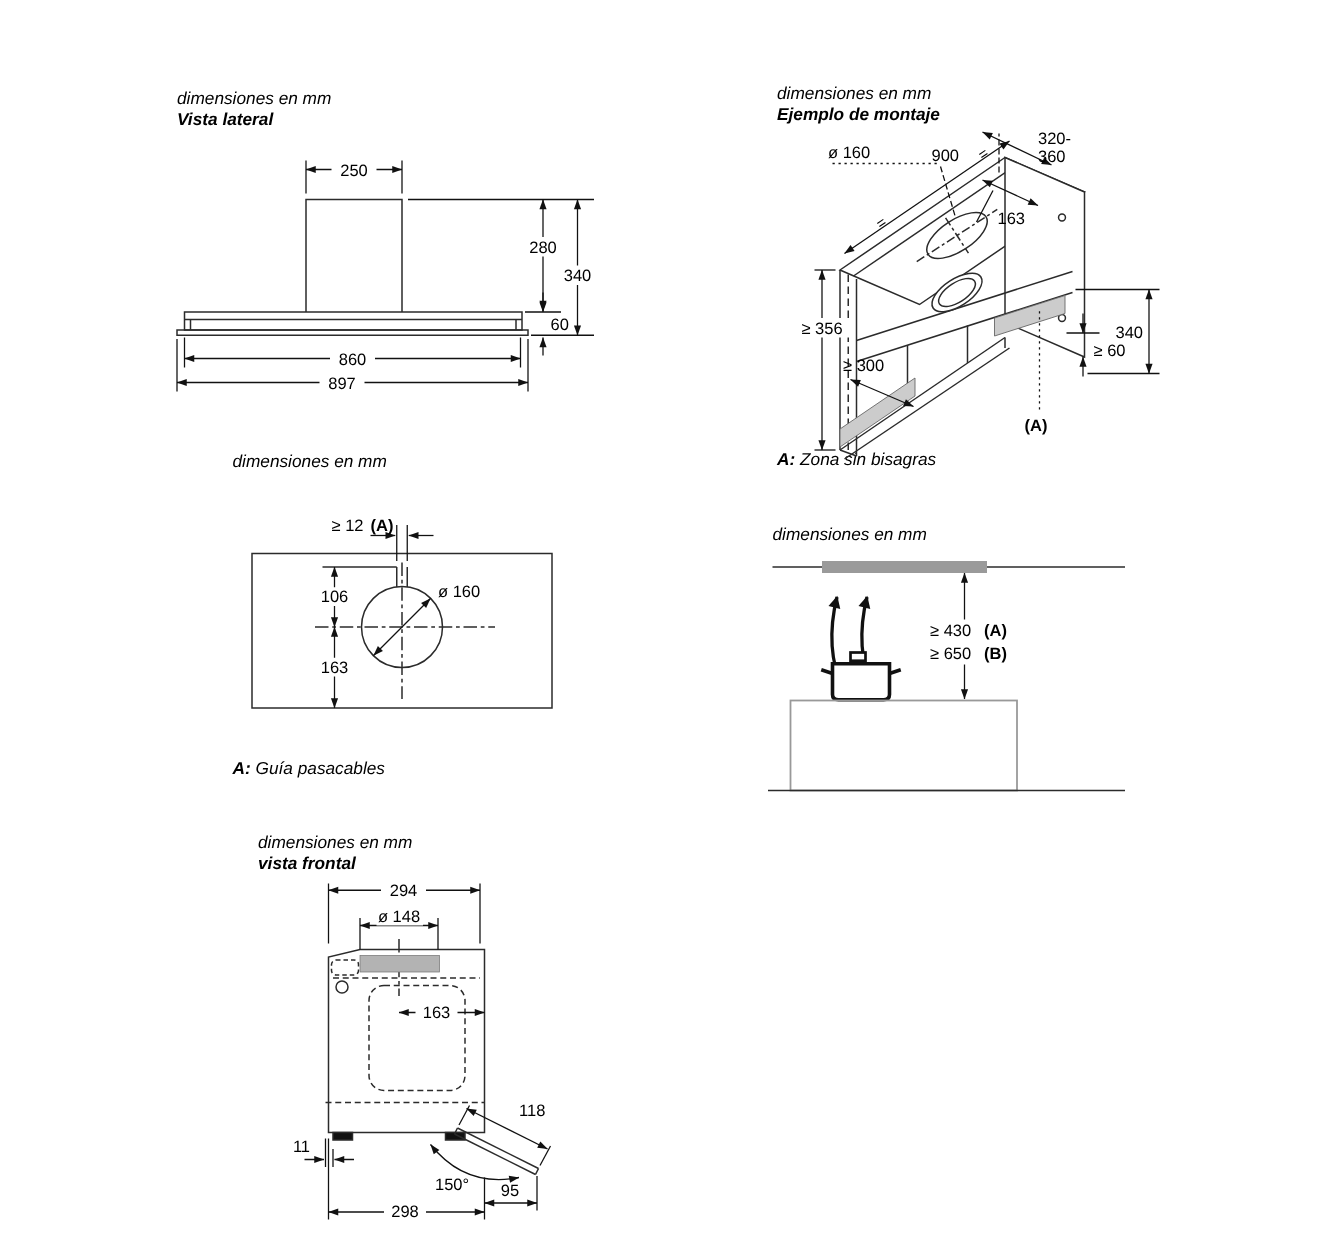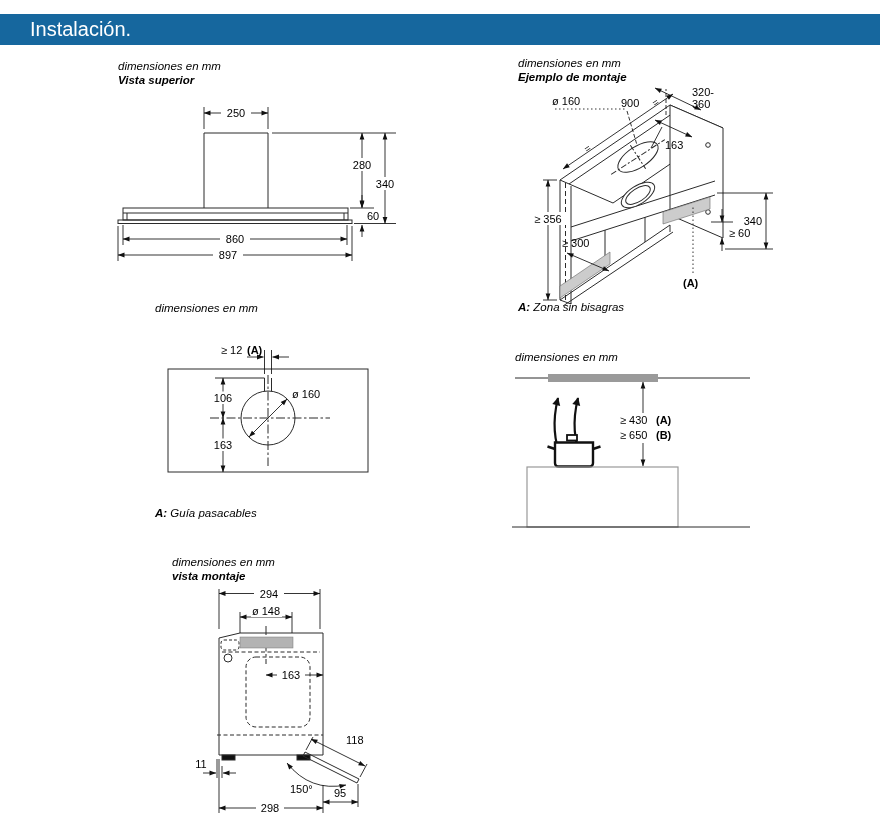--- a/index.html
+++ b/index.html
@@ -20,47 +20,44 @@
   .wbg{fill:#fff;stroke:none;}
   .gray1{fill:#b3b3b3;stroke:#777;stroke-width:.5;}
   .gray2{fill:#cccccc;stroke:#666;stroke-width:.6;}
   .pot{stroke:#111;fill:#fff;}
 </style>
 </head>
 <body>
 
 <div id="page">
 
-  <div class="topbar">
-    <span>Instalación.</span>
-  </div>
 
   <div class="cap" style="left:118px;top:59px;">
     <span>dimensiones en mm</span>
-    <span class="b">Vista superior</span>
+    <span class="b">Vista lateral</span>
   </div>
   <div class="cap" style="left:518px;top:56px;">
     <span>dimensiones en mm</span>
     <span class="b">Ejemplo de montaje</span>
   </div>
   <div class="cap" style="left:518px;top:300px;">
     <b>A:</b><span style="display:inline"> Zona sin bisagras</span>
   </div>
   <div class="cap" style="left:155px;top:301px;">
     <span>dimensiones en mm</span>
   </div>
   <div class="cap" style="left:155px;top:506px;text-align:right;">
     <b>A:</b><span style="display:inline"> Guía pasacables</span>
   </div>
   <div class="cap" style="left:515px;top:350px;">
     <span>dimensiones en mm</span>
   </div>
   <div class="cap" style="left:172px;top:555px;">
     <span>dimensiones en mm</span>
-    <span class="b">vista montaje</span>
+    <span class="b">vista frontal</span>
   </div>
 
   <div class="fig" style="left:100px;top:95px;">
   <svg width="310" height="185" viewBox="0 0 310 185">
     <defs>
       <marker id="a1" viewBox="0 0 10 10" refX="9.3" refY="5" markerWidth="9" markerHeight="7" markerUnits="userSpaceOnUse" orient="auto-start-reverse">
         <path d="M0,1.6 L9.5,5 L0,8.4 Z" fill="#111"></path>
       </marker>
     </defs>
     <g class="s">

